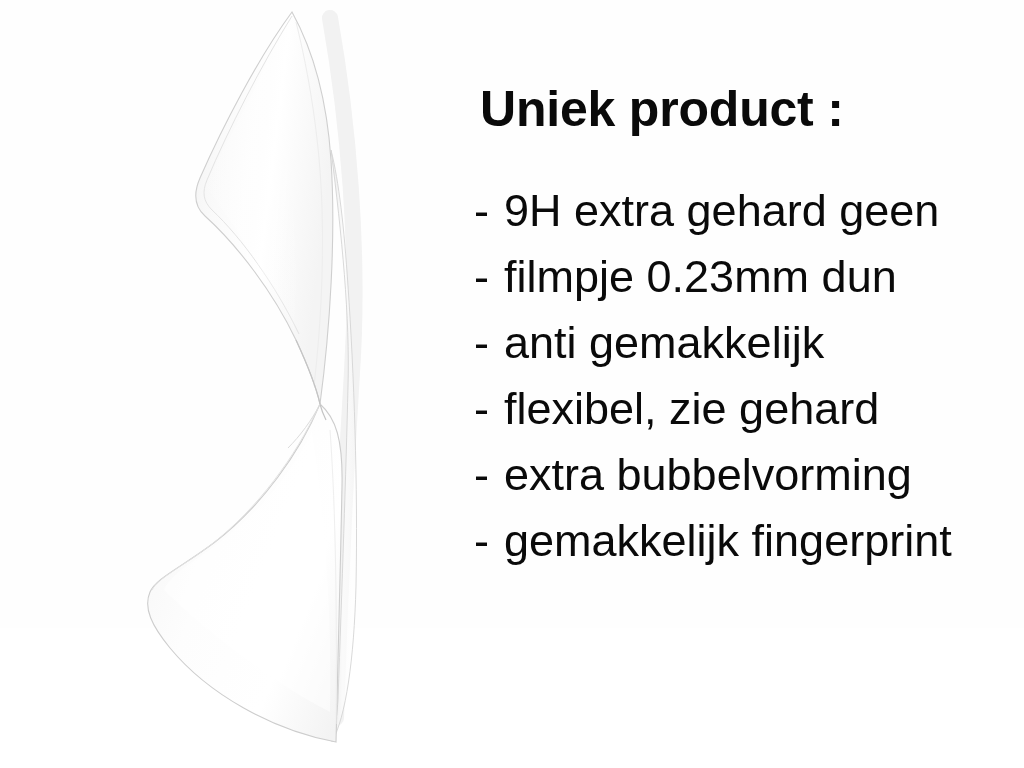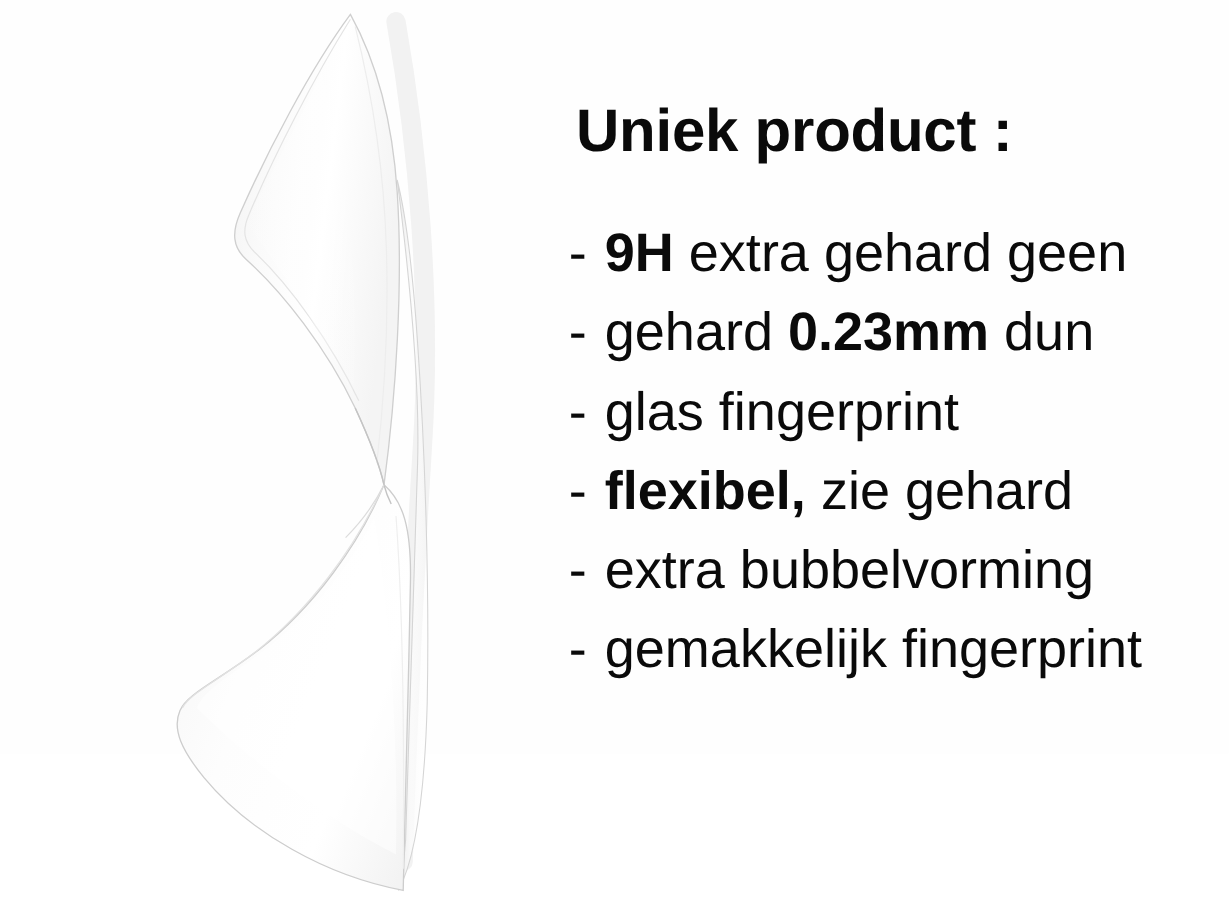--- a/index.html
+++ b/index.html
@@ -74,21 +74,21 @@
     line-height: 66px;
     font-weight: normal;
     white-space: nowrap;
     color: #0a0a0a;
   }
   #feature-list li .dash {
     display: inline-block;
     width: 30px;
   }
   #feature-list li .em {
-    font-weight: bold;
+    font-weight: normal;
   }
 </style>
 </head>
 <body>
 
 <div id="stage">
 
   <div id="product-figure">
     <svg viewBox="0 0 450 768" xmlns="http://www.w3.org/2000/svg" aria-hidden="true">
       <defs>
@@ -174,25 +174,25 @@
 
     <h1 id="headline">Uniek product :</h1>
 
     <ul id="feature-list">
 
       <li>
         <span class="dash">-</span><span class="em">9H</span><span> extra gehard geen</span>
       </li>
 
       <li>
-        <span class="dash">-</span><span>gehard </span><span class="em">0.23mm</span><span> dun</span>
-      </li>
-
-      <li>
-        <span class="dash">-</span><span>glas fingerprint</span>
+        <span class="dash">-</span><span>filmpje </span><span class="em">0.23mm</span><span> dun</span>
+      </li>
+
+      <li>
+        <span class="dash">-</span><span>anti gemakkelijk</span>
       </li>
 
       <li>
         <span class="dash">-</span><span class="em">flexibel,</span><span> zie gehard</span>
       </li>
 
       <li>
         <span class="dash">-</span><span>extra bubbelvorming</span>
       </li>
 

